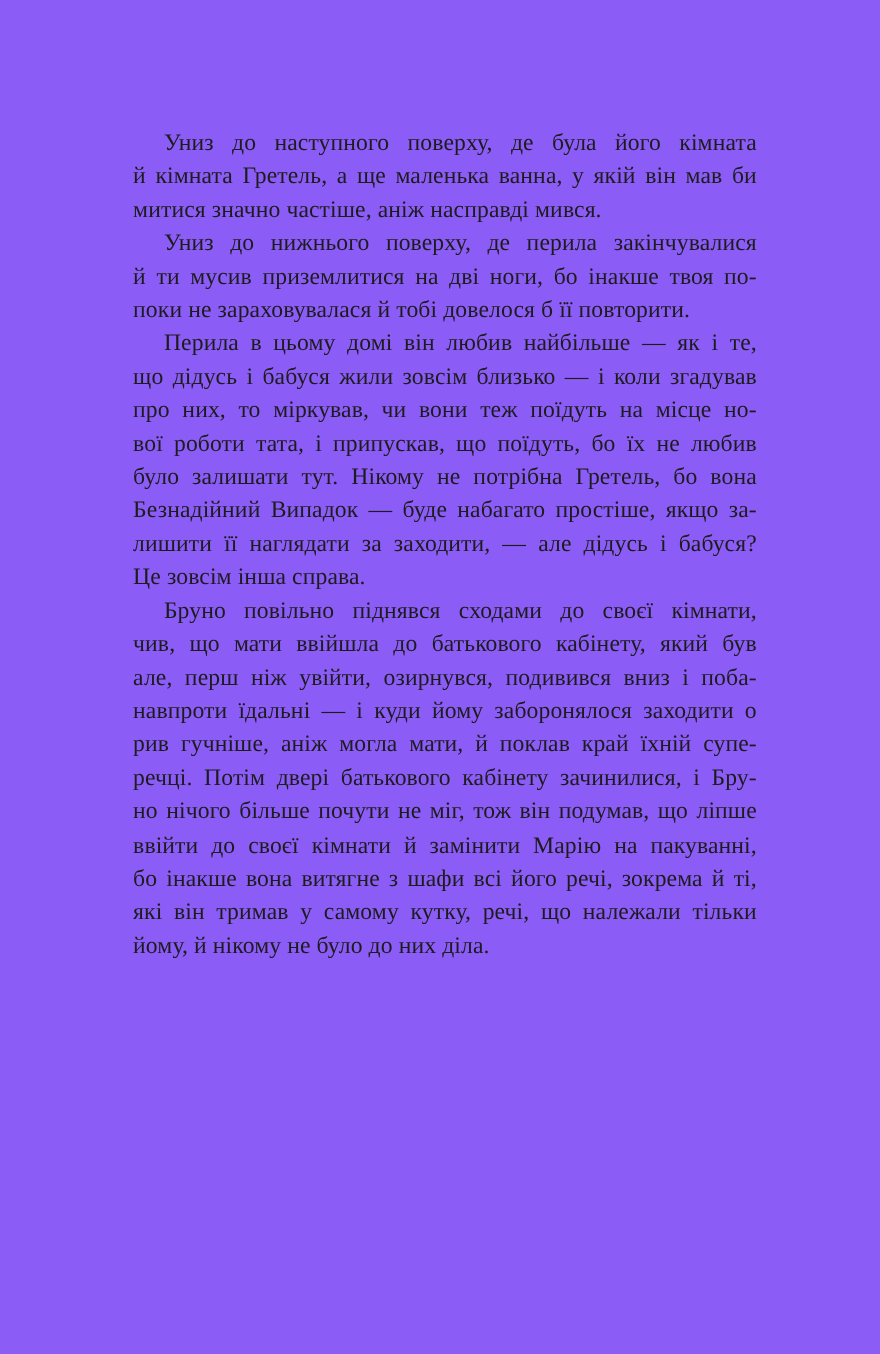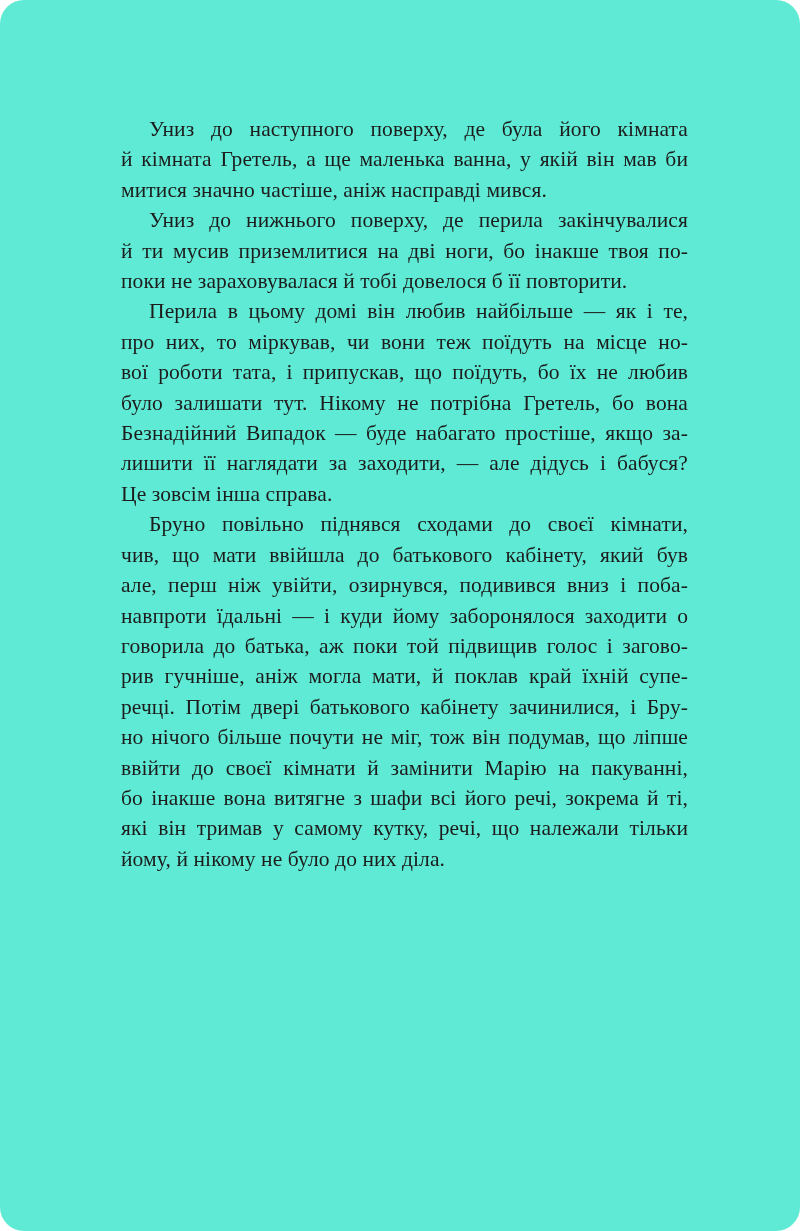--- a/index.html
+++ b/index.html
@@ -10,22 +10,21 @@
     width: 800px;
     height: 1231px;
     background: #ffffff;
     position: relative;
     overflow: hidden;
     font-family: "Liberation Serif", "DejaVu Serif", serif;
   }
   .page {
     position: absolute;
     inset: 0;
-    background: #5eead4;
-    border-radius: 24px;
+    background: #8b5cf6;
   }
   .text-block {
     position: absolute;
     left: 121px;
     top: 114px;
     width: 567px;
     font-size: 21.5px;
     line-height: 30.4px;
     color: #1c1c1c;
     letter-spacing: 0.1px;
@@ -55,33 +54,33 @@
         <div class="line">й кімната Гретель, а ще маленька ванна, у якій він мав би</div>
         <div class="line last">митися значно частіше, аніж насправді мився.</div>
       </div>
       <div class="paragraph">
         <div class="line first">Униз до нижнього поверху, де перила закінчувалися</div>
         <div class="line">й ти мусив приземлитися на дві ноги, бо інакше твоя по-</div>
         <div class="line last">поки не зараховувалася й тобі довелося б її повторити.</div>
       </div>
       <div class="paragraph">
         <div class="line first">Перила в цьому домі він любив найбільше — як і те,</div>
+        <div class="line">що дідусь і бабуся жили зовсім близько — і коли згадував</div>
         <div class="line">про них, то міркував, чи вони теж поїдуть на місце но-</div>
         <div class="line">вої роботи тата, і припускав, що поїдуть, бо їх не любив</div>
         <div class="line">було залишати тут. Нікому не потрібна Гретель, бо вона</div>
         <div class="line">Безнадійний Випадок — буде набагато простіше, якщо за-</div>
         <div class="line">лишити її наглядати за заходити, — але дідусь і бабуся?</div>
         <div class="line last">Це зовсім інша справа.</div>
       </div>
       <div class="paragraph">
         <div class="line first">Бруно повільно піднявся сходами до своєї кімнати,</div>
         <div class="line">чив, що мати ввійшла до батькового кабінету, який був</div>
         <div class="line">але, перш ніж увійти, озирнувся, подивився вниз і поба-</div>
         <div class="line">навпроти їдальні — і куди йому заборонялося заходити о</div>
-        <div class="line">говорила до батька, аж поки той підвищив голос і загово-</div>
         <div class="line">рив гучніше, аніж могла мати, й поклав край їхній супе-</div>
         <div class="line">речці. Потім двері батькового кабінету зачинилися, і Бру-</div>
         <div class="line">но нічого більше почути не міг, тож він подумав, що ліпше</div>
         <div class="line">ввійти до своєї кімнати й замінити Марію на пакуванні,</div>
         <div class="line">бо інакше вона витягне з шафи всі його речі, зокрема й ті,</div>
         <div class="line">які він тримав у самому кутку, речі, що належали тільки</div>
         <div class="line last">йому, й нікому не було до них діла.</div>
       </div>
     </div>
 </div>

